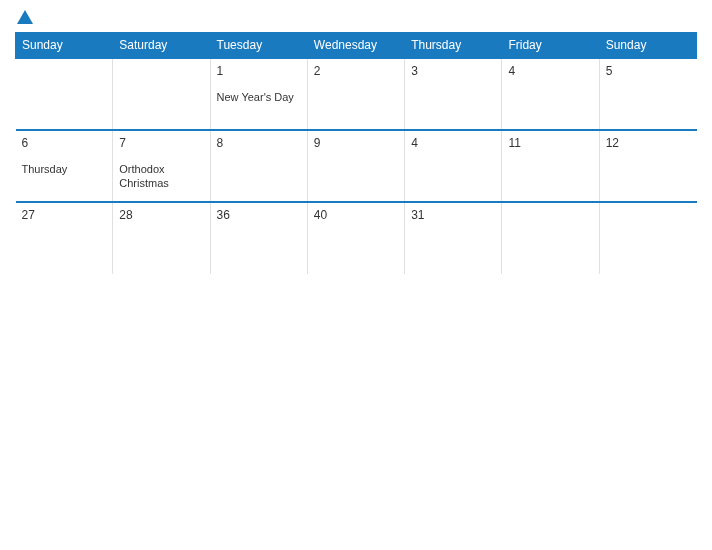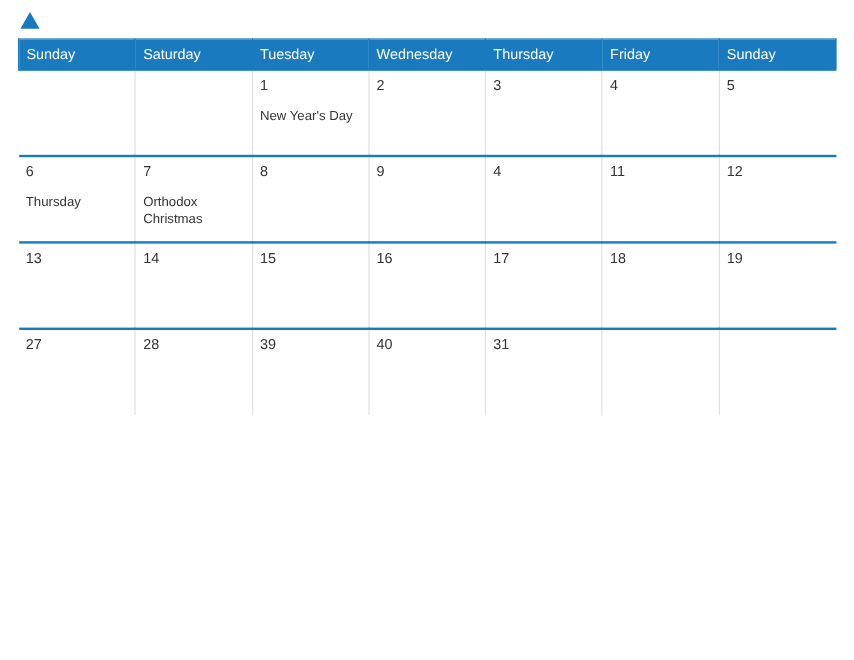--- a/index.html
+++ b/index.html
@@ -174,50 +174,27 @@
           </td>
           <td>
             <span class="day-number">11</span>
           </td>
           <td>
             <span class="day-number">12</span>
           </td>
         </tr>
         <tr>
           <td>
-            <span class="day-number">13</span>
-          </td>
-          <td>
-            <span class="day-number">14</span>
-          </td>
-          <td>
-            <span class="day-number">15</span>
-          </td>
-          <td>
-            <span class="day-number">16</span>
-          </td>
-          <td>
-            <span class="day-number">17</span>
-          </td>
-          <td>
-            <span class="day-number">18</span>
-          </td>
-          <td>
-            <span class="day-number">19</span>
-          </td>
-        </tr>
-        <tr>
-          <td>
             <span class="day-number">27</span>
           </td>
           <td>
             <span class="day-number">28</span>
           </td>
           <td>
-            <span class="day-number">39</span>
+            <span class="day-number">36</span>
           </td>
           <td>
             <span class="day-number">40</span>
           </td>
           <td>
             <span class="day-number">31</span>
           </td>
           <td class="empty-cell"></td>
           <td class="empty-cell"></td>
         </tr>

